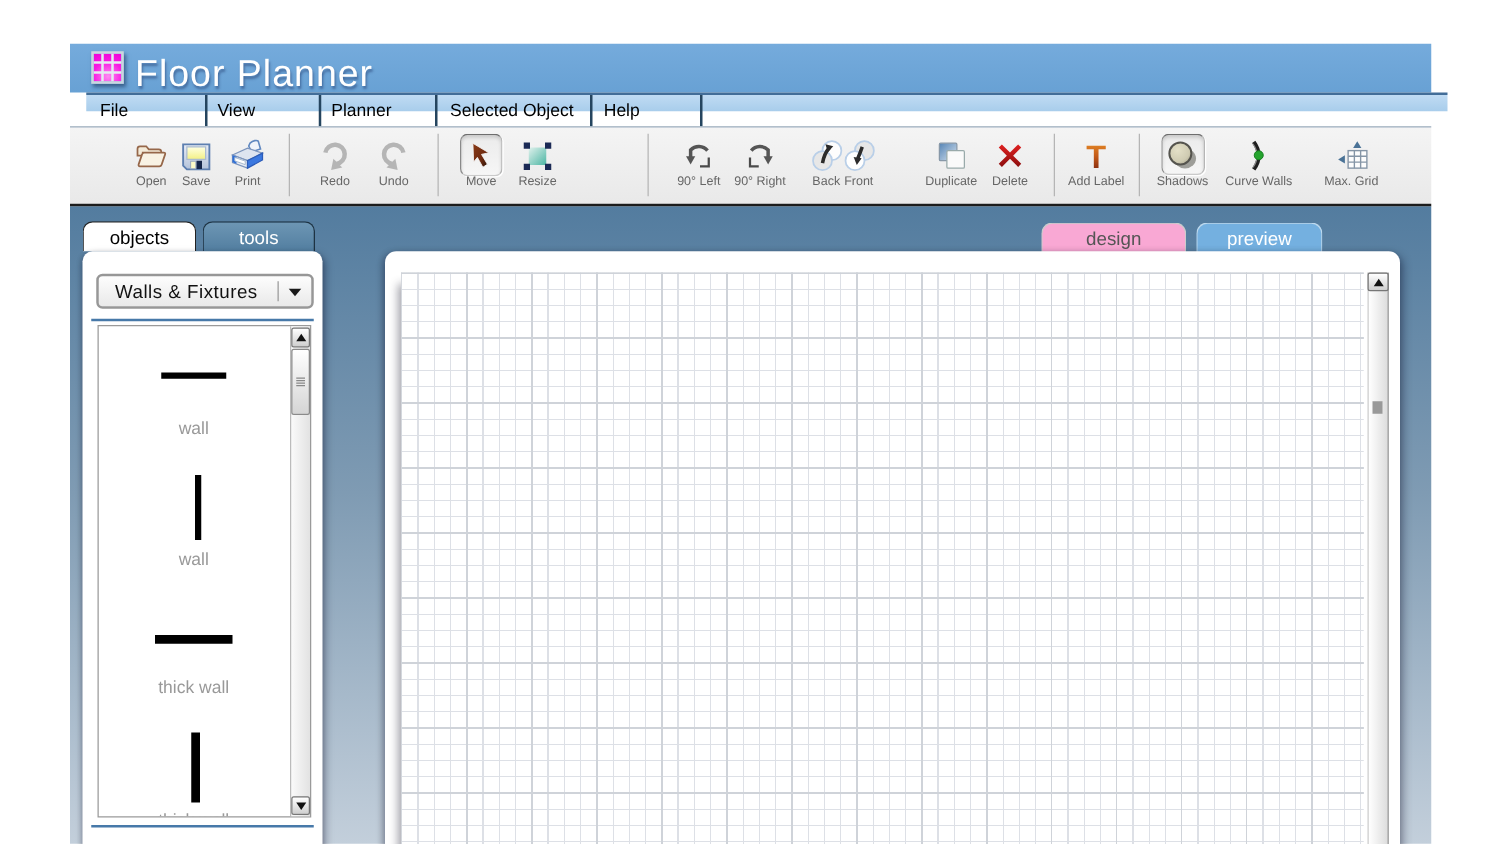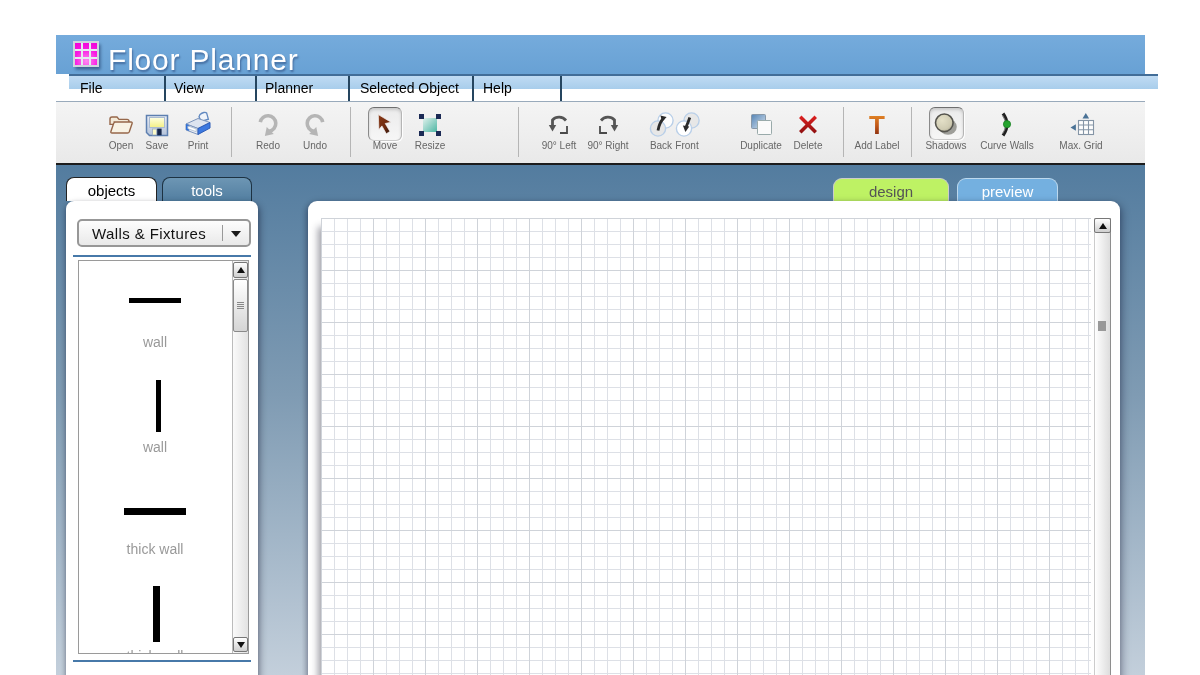--- a/index.html
+++ b/index.html
@@ -34,21 +34,21 @@
 .sbtn{position:absolute;width:15px;height:13px;border:1px solid #777;border-radius:2px;background:linear-gradient(#fff,#cfcfcf);}
 .sbtn .up{position:absolute;left:3px;top:3px;width:0;height:0;border-left:4px solid transparent;border-right:4px solid transparent;border-bottom:6px solid #111;}
 .sbtn .dn{position:absolute;left:3px;top:3px;width:0;height:0;border-left:4px solid transparent;border-right:4px solid transparent;border-top:6px solid #111;}
 #ltrack{position:absolute;right:0;top:0;width:16px;height:394px;background:linear-gradient(90deg,#fafafa,#e2e2e2);border-left:1px solid #bbb;}
 #lthumb{position:absolute;right:0px;top:18px;width:15px;height:53px;border:1px solid #8a8a8a;border-radius:2px;background:linear-gradient(#fff,#d5d5d5);}
 #lthumb i{display:block;height:1px;background:#888;margin:1px 3px 0;}
 #lthumb .grip{position:absolute;left:0;right:0;top:21px;}
 .witem{position:absolute;background:#000;}
 .wlabel{position:absolute;width:120px;text-align:center;font-size:14px;color:#999;}
 
-#tab-design{left:777px;top:143px;width:116px;background:#bef264;color:#555;border:1px solid #ccc;border-bottom:none;border-radius:9px 9px 0 0;}
+#tab-design{left:777px;top:143px;width:116px;background:#f9a8d4;color:#555;border:1px solid #ccc;border-bottom:none;border-radius:9px 9px 0 0;}
 #tab-preview{left:901px;top:143px;width:101px;background:#74b0e0;color:#fff;border:1px solid #bdd9ee;border-bottom:none;border-radius:9px 9px 0 0;}
 #canvas{position:absolute;left:252px;top:166px;width:812px;height:510px;background:#fff;border-radius:9px;box-shadow:2px 3px 8px rgba(0,0,30,.38),-2px 2px 5px rgba(0,0,30,.22);}
 #grid{position:absolute;left:13px;top:17px;width:770px;height:493px;background-color:#fff;
 background-image:
  repeating-linear-gradient(to right,#cfd3d9 0 1px,transparent 1px 52px),
  repeating-linear-gradient(to bottom,#cfd3d9 0 1px,transparent 1px 52px),
  repeating-linear-gradient(to right,#dde0e6 0 1px,transparent 1px 13px),
  repeating-linear-gradient(to bottom,#dde0e6 0 1px,transparent 1px 13px);
 box-shadow:-7px 5px 7px -4px rgba(30,30,50,.42);}
 #ctrack{position:absolute;left:786px;top:17px;width:17px;height:493px;background:linear-gradient(90deg,#fff,#ddd);border-left:1px solid #ccc;border-right:1px solid #8e8e8e;border-top:1px solid #bbb;}

